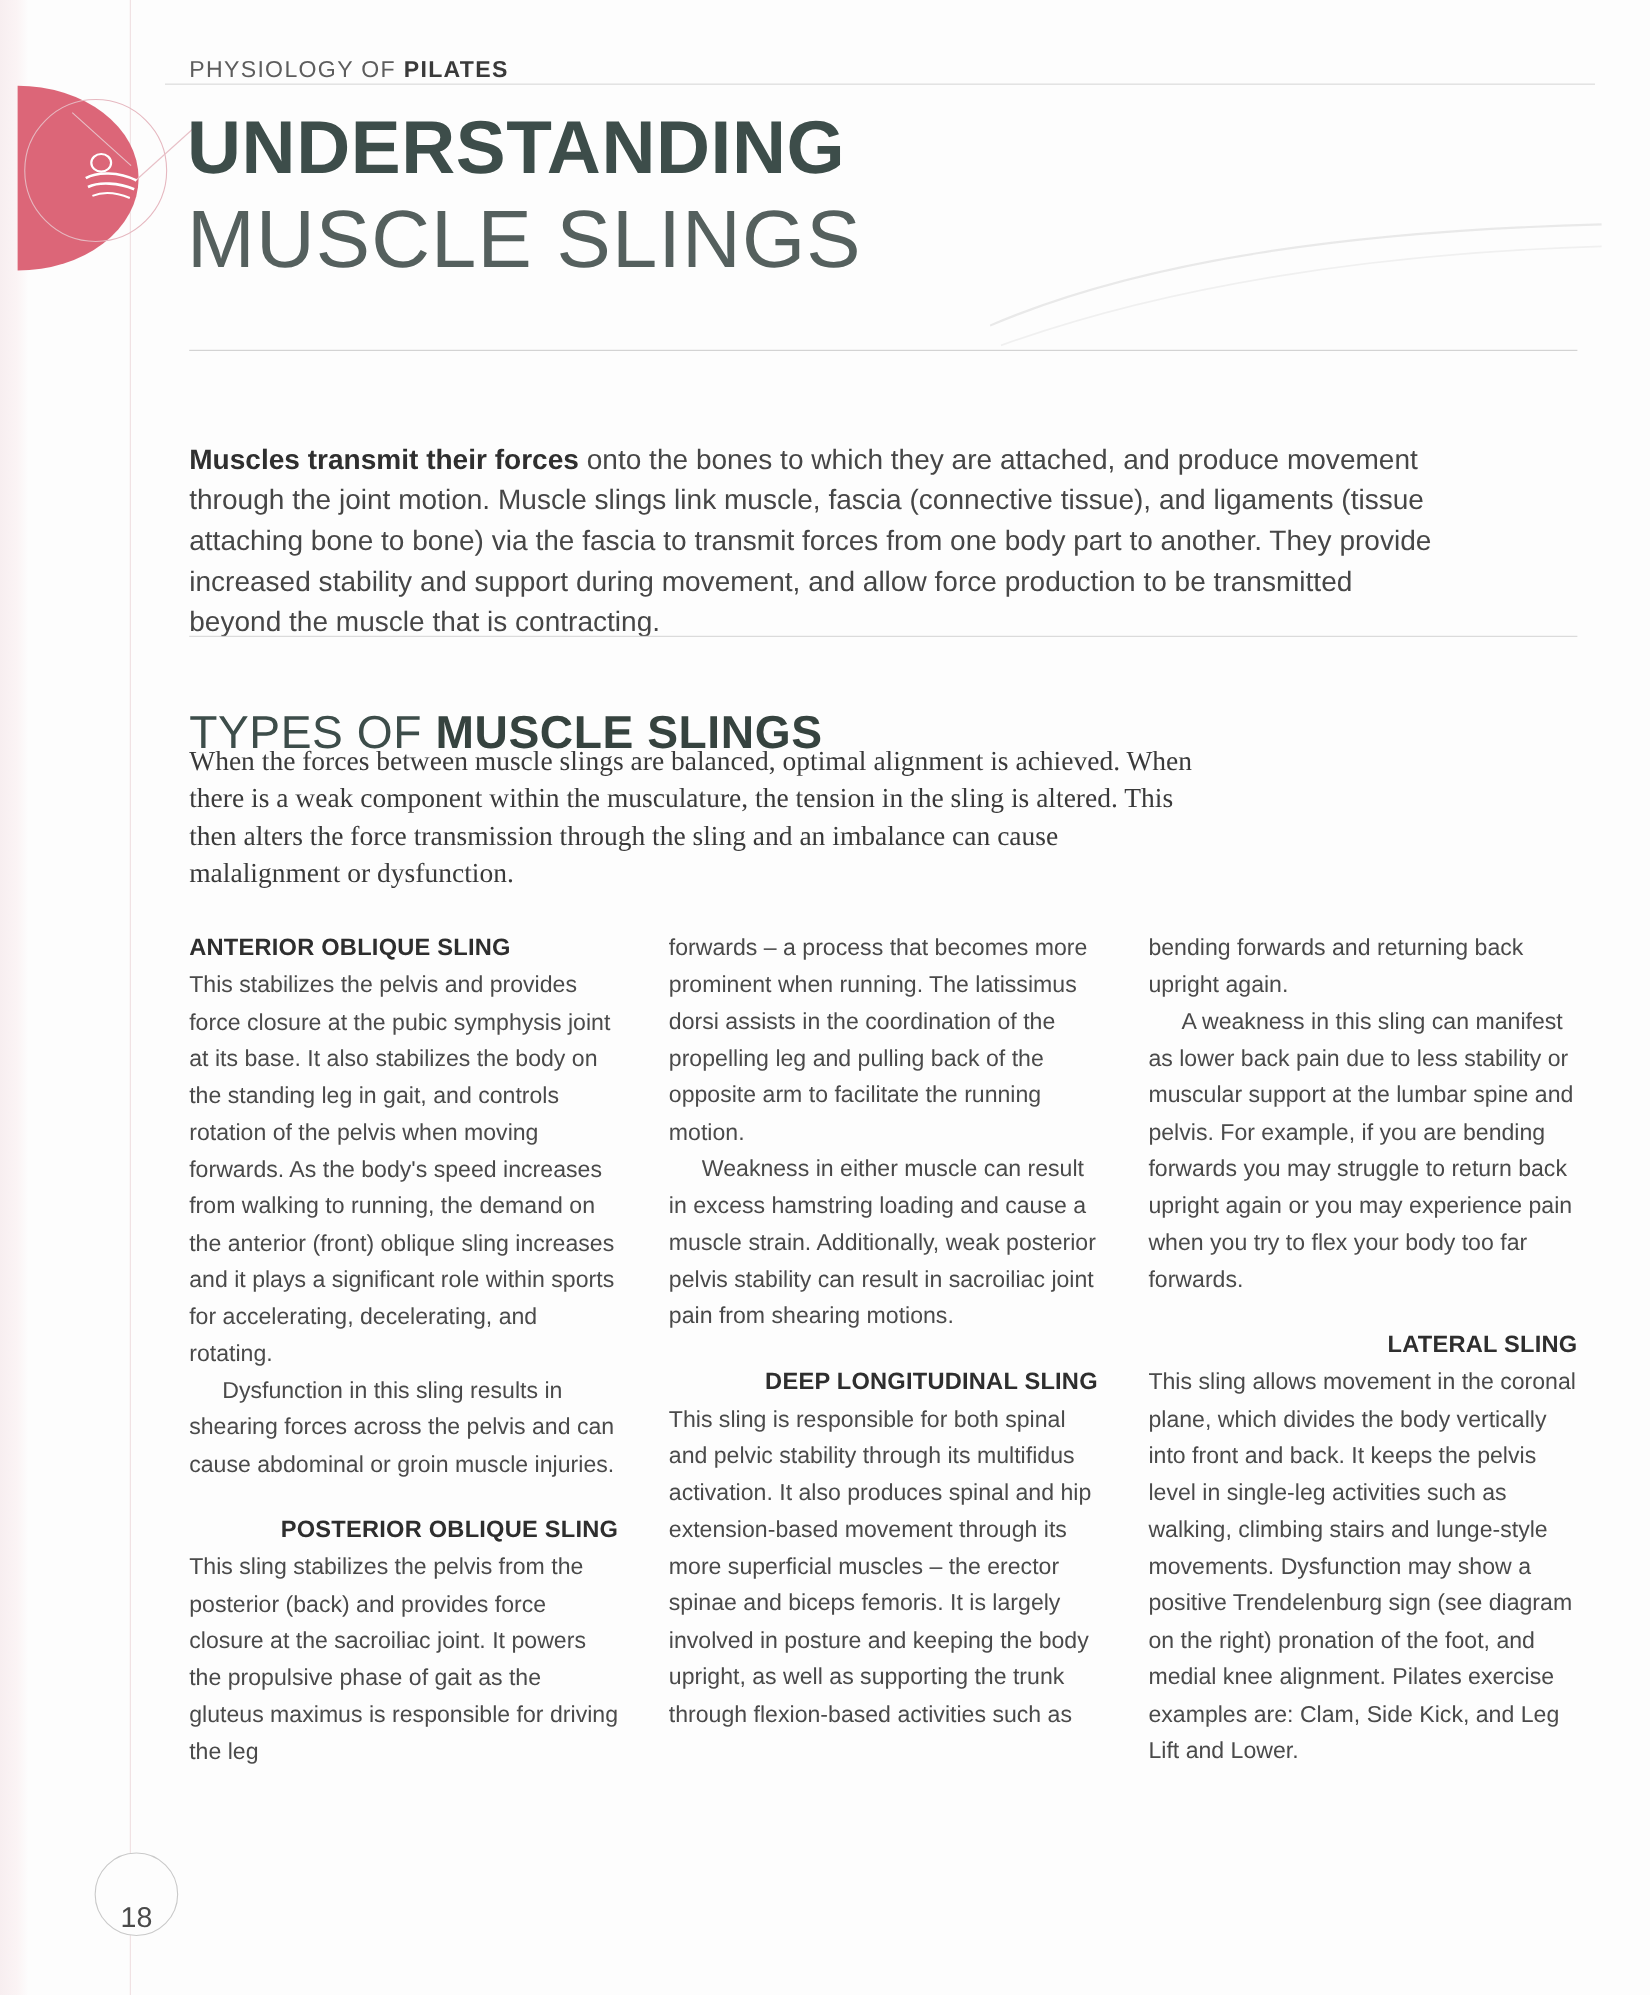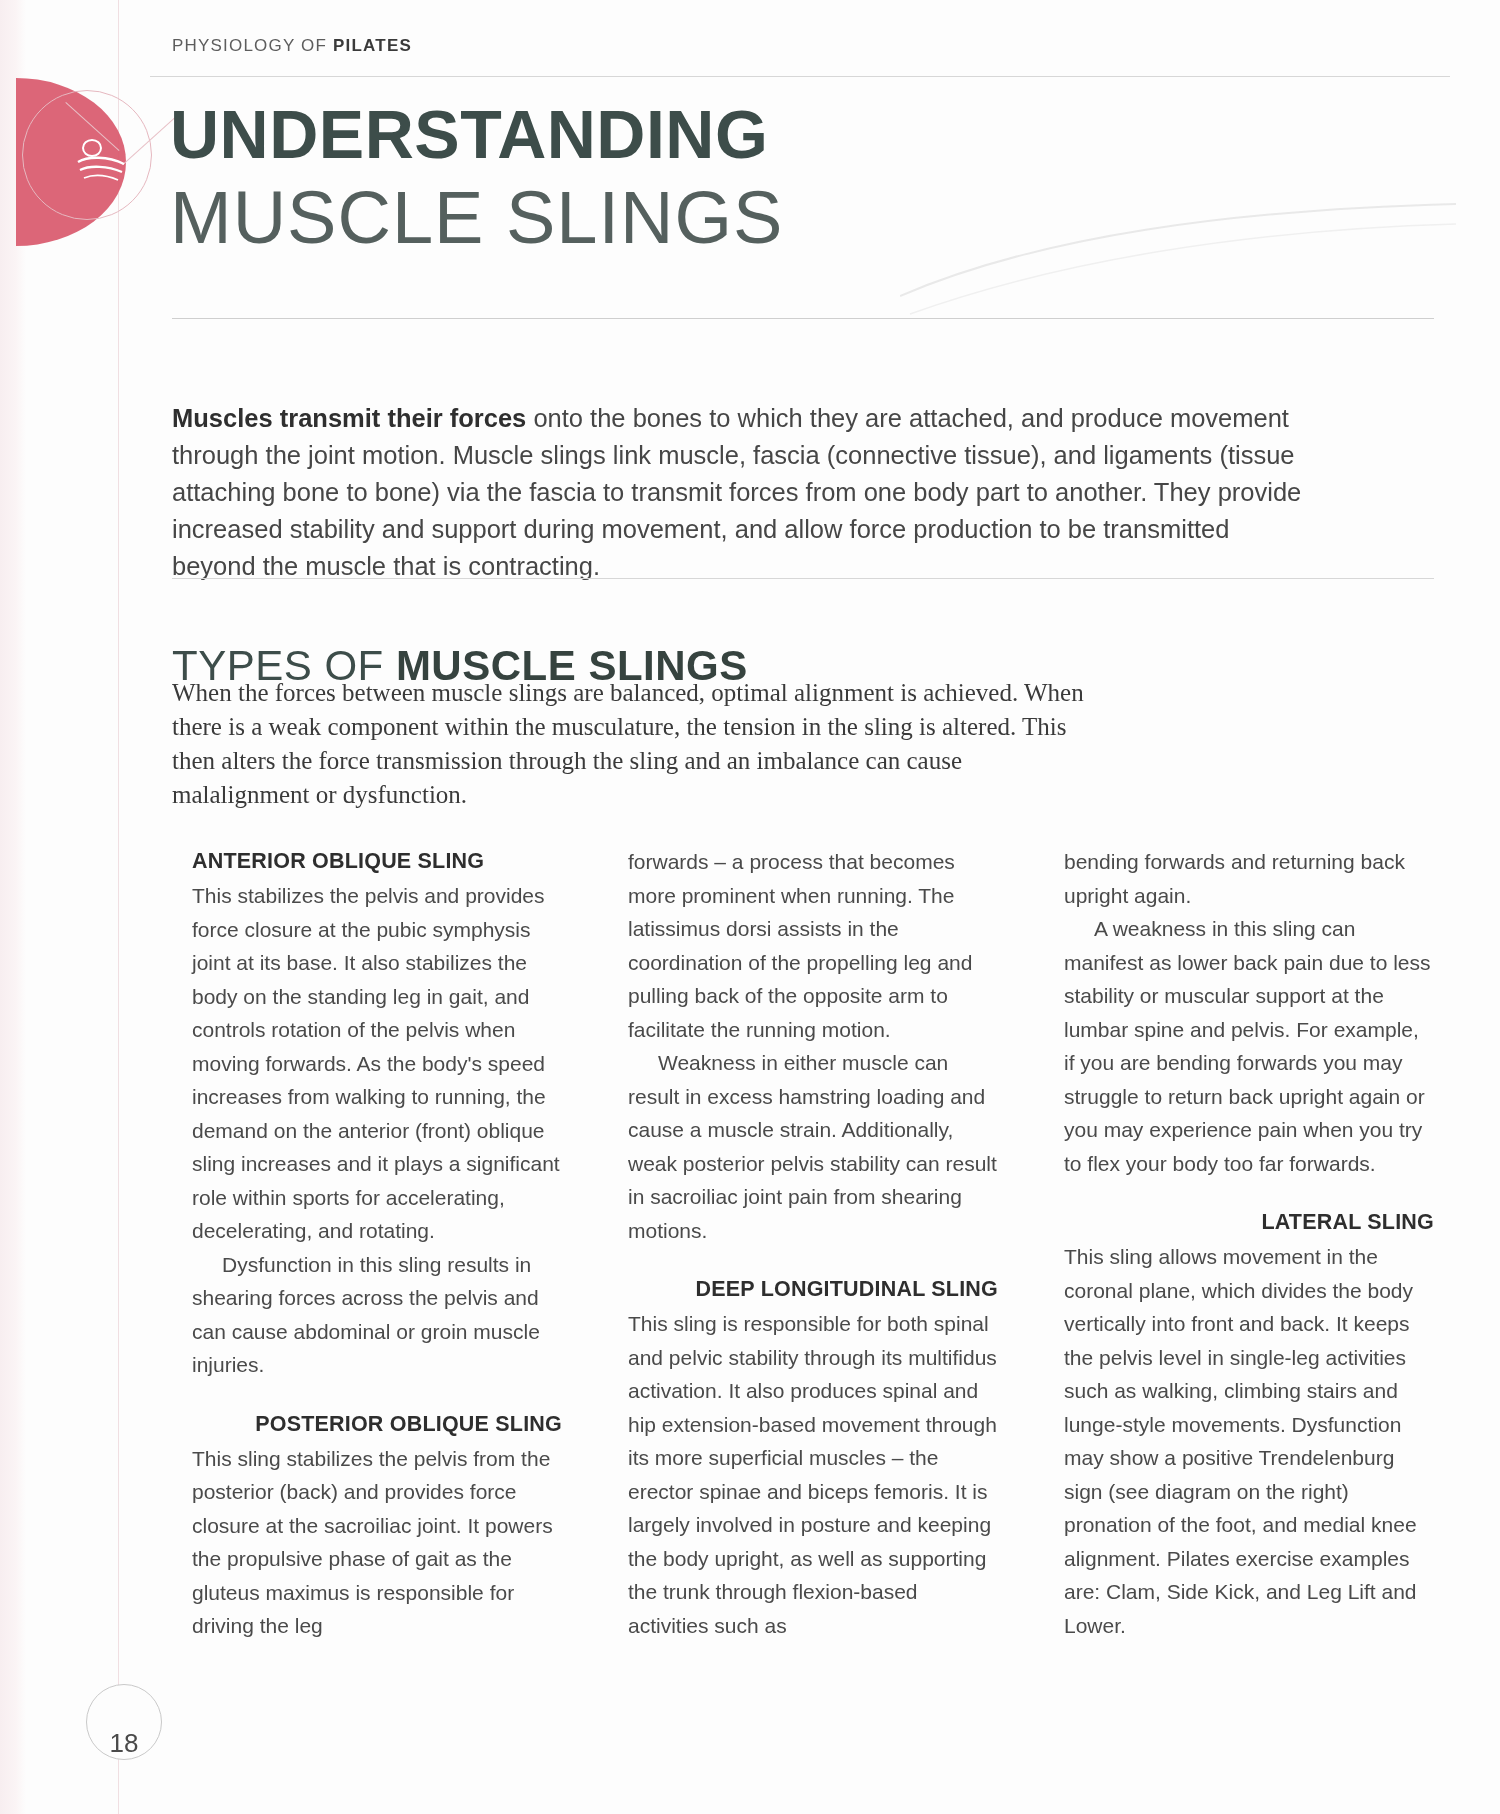--- a/index.html
+++ b/index.html
@@ -93,22 +93,22 @@
     top: 58px;
     width: 56px;
     height: 48px;
     color: #ffffff;
   }
 
   
   .kicker {
     position: absolute;
     left: 172px;
-    top: 36px;
-    font-size: 17px;
+    top: 52px;
+    font-size: 21px;
     letter-spacing: 1.2px;
     color: #5d5d5d;
     font-weight: 300;
   }
   .kicker b {
     font-weight: 700;
     color: #3a3a3a;
   }
   .rule {
     position: absolute;
@@ -193,21 +193,20 @@
     top: 845px;
     width: 1262px;
     display: flex;
     gap: 46px;
   }
   .col {
     width: 390px;
     font-size: 21px;
     line-height: 33.5px;
     color: #4a4a4a;
-    margin-left: 20px;
   }
   .col h3 {
     margin: 0 0 1px 0;
     font-size: 21.5px;
     line-height: 33px;
     font-weight: 700;
     letter-spacing: 0.2px;
     color: #2e2e2e;
   }
   .col h3.spaced { margin-top: 26px; text-align: right; }

